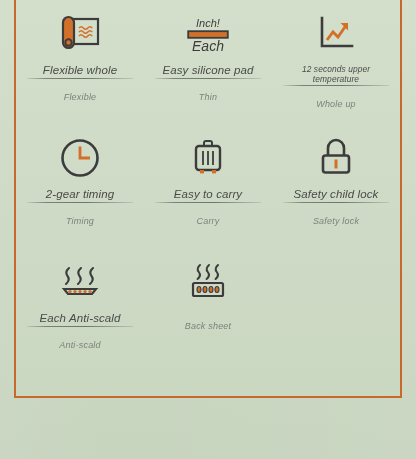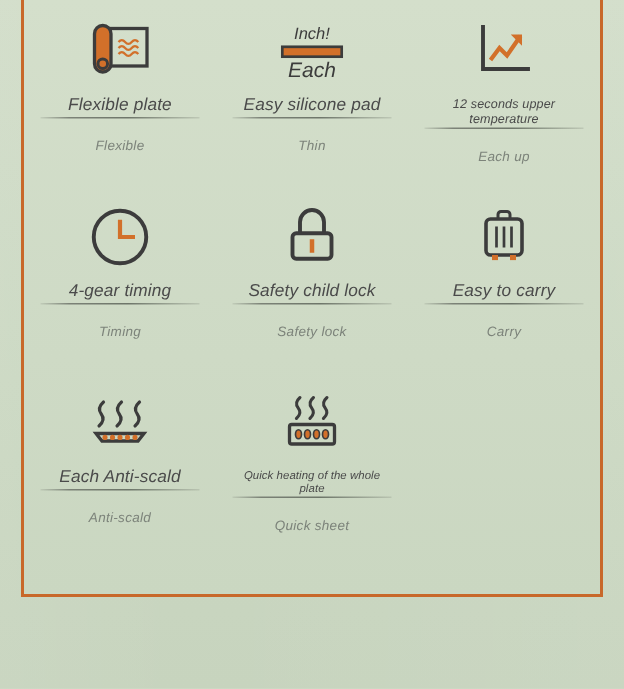--- a/index.html
+++ b/index.html
@@ -109,21 +109,21 @@
           <g stroke="#d2702a" stroke-width="1.5" fill="none">
             <path d="M21 14 q2.2 -2.6 4.4 0 q2.2 2.6 4.4 0 q2.2 -2.6 4.4 0"></path>
             <path d="M21 18 q2.2 -2.6 4.4 0 q2.2 2.6 4.4 0 q2.2 -2.6 4.4 0"></path>
             <path d="M21 22 q2.2 -2.6 4.4 0 q2.2 2.6 4.4 0 q2.2 -2.6 4.4 0"></path>
           </g>
           <rect x="5" y="3" width="11" height="31" rx="5.5" fill="#d2702a" stroke="#3c3c3c" stroke-width="2.2"></rect>
           <circle cx="10.5" cy="28.5" r="3.2" fill="#d2702a" stroke="#3c3c3c" stroke-width="2"></circle>
         </svg>
       </div>
       <div class="title-wrap">
-        <span class="title">Flexible plate</span>
+        <span class="title">Flexible whole</span>
         <div class="rule"></div>
       </div>
       <div class="subtitle">Flexible</div>
     </div>
 
     <div class="cell">
       <div class="icon-wrap">
         <div style="display:flex;flex-direction:column;align-items:center;">
           <span style="font-size:11px;color:#3c3c3c;line-height:12px;">Inch!</span>
           <svg width="42" height="9" viewBox="0 0 42 9" style="margin:1px 0;">
@@ -144,51 +144,36 @@
         <svg width="40" height="38" viewBox="0 0 40 38">
           <path d="M6 3 L6 31 L36 31" fill="none" stroke="#3c3c3c" stroke-width="2.6" stroke-linecap="square"></path>
           <path d="M11 25 L17 17 L22 22 L31 9" fill="none" stroke="#d2702a" stroke-width="2.8" stroke-linejoin="miter" stroke-linecap="butt"></path>
           <path d="M24.5 8 L32 8 L32 15.5 Z" fill="#d2702a"></path>
         </svg>
       </div>
       <div class="title-wrap">
         <span class="title mid">12 seconds upper temperature</span>
         <div class="rule"></div>
       </div>
-      <div class="subtitle">Each up</div>
+      <div class="subtitle">Whole up</div>
     </div>
 
 
     <div class="cell">
       <div class="icon-wrap">
         <svg width="42" height="42" viewBox="0 0 42 42">
           <circle cx="21" cy="21" r="17.5" fill="none" stroke="#3c3c3c" stroke-width="2.6"></circle>
           <path d="M21 9.5 L21 21 L31 21" fill="none" stroke="#d2702a" stroke-width="2.8" stroke-linecap="butt"></path>
         </svg>
       </div>
       <div class="title-wrap">
-        <span class="title">4-gear timing</span>
+        <span class="title">2-gear timing</span>
         <div class="rule"></div>
       </div>
       <div class="subtitle">Timing</div>
-    </div>
-
-    <div class="cell">
-      <div class="icon-wrap">
-        <svg width="40" height="42" viewBox="0 0 40 42">
-          <path d="M12 19 L12 11 a8 8 0 0 1 16 0 L28 19" fill="none" stroke="#3c3c3c" stroke-width="2.6"></path>
-          <rect x="7" y="18.5" width="26" height="17" rx="2.5" fill="none" stroke="#3c3c3c" stroke-width="2.6"></rect>
-          <rect x="18.5" y="22.5" width="3" height="9" fill="#d2702a"></rect>
-        </svg>
-      </div>
-      <div class="title-wrap">
-        <span class="title">Safety child lock</span>
-        <div class="rule"></div>
-      </div>
-      <div class="subtitle">Safety lock</div>
     </div>
 
     <div class="cell">
       <div class="icon-wrap">
         <svg width="40" height="42" viewBox="0 0 40 42">
           <path d="M16 9 L16 6 a2 2 0 0 1 2 -2 L22 4 a2 2 0 0 1 2 2 L24 9" fill="none" stroke="#3c3c3c" stroke-width="2"></path>
           <rect x="8" y="9" width="24" height="24" rx="3" fill="none" stroke="#3c3c3c" stroke-width="2.4"></rect>
           <g stroke="#3c3c3c" stroke-width="1.8">
             <line x1="15" y1="14" x2="15" y2="28"></line>
             <line x1="20" y1="14" x2="20" y2="28"></line>
@@ -200,20 +185,35 @@
       </div>
       <div class="title-wrap">
         <span class="title">Easy to carry</span>
         <div class="rule"></div>
       </div>
       <div class="subtitle">Carry</div>
     </div>
 
     <div class="cell">
       <div class="icon-wrap">
+        <svg width="40" height="42" viewBox="0 0 40 42">
+          <path d="M12 19 L12 11 a8 8 0 0 1 16 0 L28 19" fill="none" stroke="#3c3c3c" stroke-width="2.6"></path>
+          <rect x="7" y="18.5" width="26" height="17" rx="2.5" fill="none" stroke="#3c3c3c" stroke-width="2.6"></rect>
+          <rect x="18.5" y="22.5" width="3" height="9" fill="#d2702a"></rect>
+        </svg>
+      </div>
+      <div class="title-wrap">
+        <span class="title">Safety child lock</span>
+        <div class="rule"></div>
+      </div>
+      <div class="subtitle">Safety lock</div>
+    </div>
+
+    <div class="cell">
+      <div class="icon-wrap">
         <svg width="46" height="40" viewBox="0 0 46 40">
           <g fill="none" stroke="#3c3c3c" stroke-width="2.1" stroke-linecap="round">
             <path d="M12 6 q-4.5 4 -1.5 8 q3 4 -1.5 8"></path>
             <path d="M24 6 q-4.5 4 -1.5 8 q3 4 -1.5 8"></path>
             <path d="M36 6 q-4.5 4 -1.5 8 q3 4 -1.5 8"></path>
           </g>
           <path d="M7 27 L39 27 L35 32 L11 32 Z" fill="none" stroke="#3c3c3c" stroke-width="2.2"></path>
           <g fill="#d2702a">
             <circle cx="13" cy="29.6" r="1.7"></circle>
             <circle cx="18" cy="29.6" r="1.7"></circle>
@@ -240,21 +240,17 @@
           </g>
           <rect x="8" y="22" width="30" height="13" rx="1.5" fill="none" stroke="#3c3c3c" stroke-width="2.2"></rect>
           <g fill="#d2702a" stroke="#3c3c3c" stroke-width="1.1">
             <ellipse cx="14" cy="28.5" rx="2" ry="3"></ellipse>
             <ellipse cx="20" cy="28.5" rx="2" ry="3"></ellipse>
             <ellipse cx="26" cy="28.5" rx="2" ry="3"></ellipse>
             <ellipse cx="32" cy="28.5" rx="2" ry="3"></ellipse>
           </g>
         </svg>
       </div>
-      <div class="title-wrap">
-        <span class="title small">Quick heating of the whole plate</span>
-        <div class="rule"></div>
-      </div>
-      <div class="subtitle">Quick sheet</div>
+      <div class="subtitle">Back sheet</div>
     </div>
 
   </div>
 </div>
 
 </body></html>

